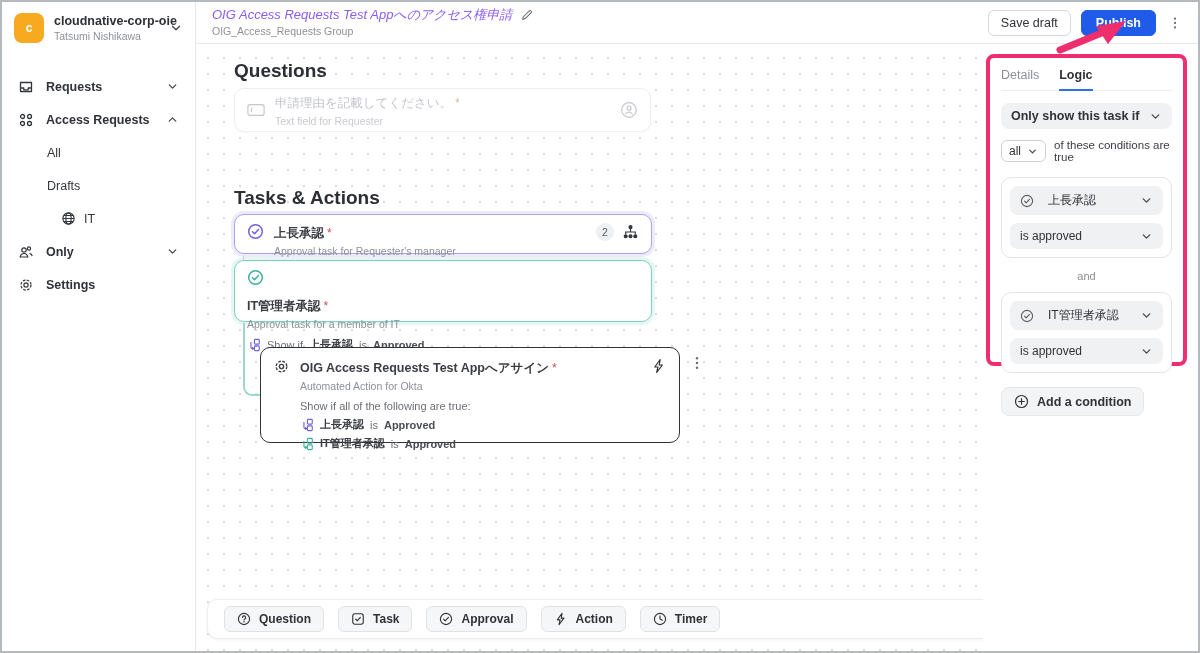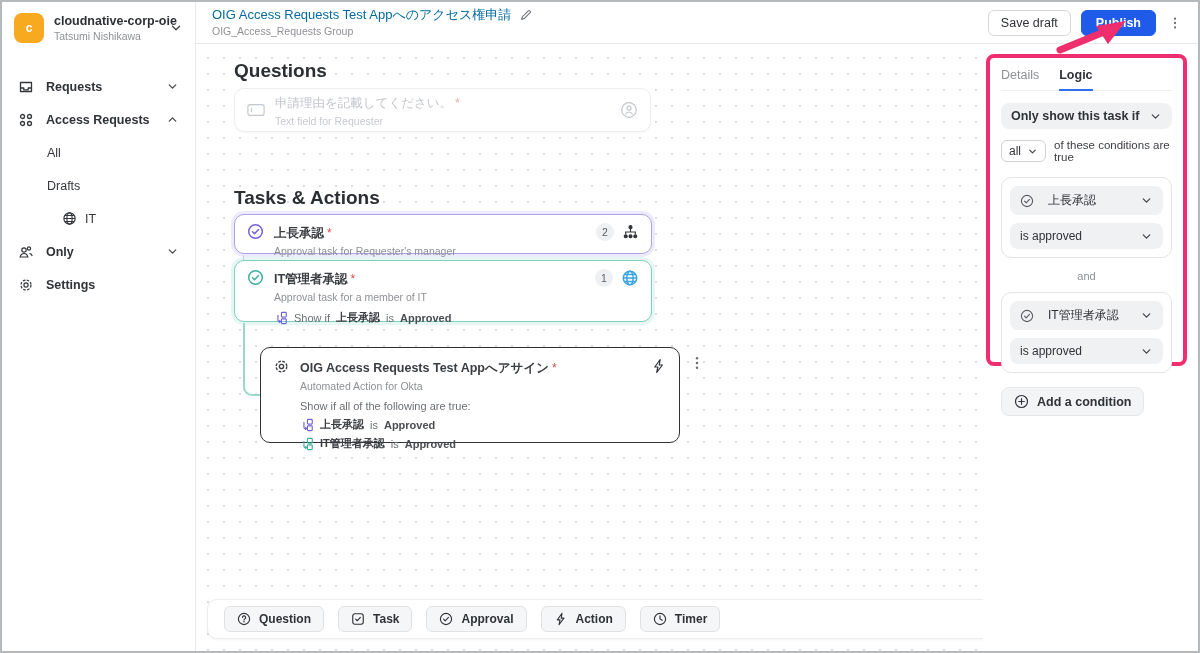--- a/index.html
+++ b/index.html
@@ -9,30 +9,30 @@
   
   .sidebar { width:194px; flex:0 0 194px; border-right:1px solid #e7e8ea; background:#fff; display:flex; flex-direction:column; }
   .workspace { display:flex; align-items:center; gap:10px; padding:11px 12px 13px 12px; }
   .avatar { width:30px; height:30px; border-radius:8px; background:#f7a91f; color:#fff; font-size:12px; font-weight:700; display:flex; align-items:center; justify-content:center; }
   .ws-text { flex:1; min-width:0; }
   .ws-name { font-size:12.5px; font-weight:700; color:#2d3035; white-space:nowrap; }
   .ws-user { font-size:10.5px; color:#8d9095; margin-top:2px; }
   .nav { margin-top:14px; }
   .nav-item { height:33px; display:flex; align-items:center; gap:12px; padding:0 16px; font-size:12.5px; font-weight:700; color:#2f3237; cursor:pointer; }
   .nav-sub { height:33px; display:flex; align-items:center; gap:8px; padding-left:45px; font-size:12.5px; color:#33363b; cursor:pointer; }
-  .nav-sub.with-icon { padding-left:41px;margin-left:19px; }
+  .nav-sub.with-icon { padding-left:59px; }
   .chev { margin-left:auto; color:#45484d; display:flex; }
   .icn { display:inline-flex; color:#33363b; flex:0 0 auto; }
 
   
   .main { flex:1; display:flex; flex-direction:column; min-width:0; }
   .topbar { height:42px; flex:0 0 42px; border-bottom:1px solid #e7e8ea; display:flex; align-items:center; padding:0 14px 0 16px; background:#fff; }
   .tb-titles { line-height:1.2; }
   .tb-title-row { display:flex; align-items:center; gap:8px; }
-  .tb-title { font-size:13px; color:#0369a1; }
+  .tb-title { font-size:13px; color:#8b5cf6;font-style:italic; }
   .tb-sub { font-size:10.5px; color:#8d9095; margin-top:2px; }
   .tb-actions { margin-left:auto; display:flex; align-items:center; gap:10px; }
   .btn-secondary { background:#fff; border:1px solid #d5d7da; border-radius:6px; padding:5px 12px; font-size:12.5px; color:#2f3237; cursor:pointer; font-family:inherit; }
   .btn-primary { background:#1f5be8; border:1px solid #1f5be8; border-radius:6px; padding:5px 14px; font-size:12.5px; font-weight:700; color:#fff; cursor:pointer; font-family:inherit; }
   .kebab { color:#6b6f75; display:flex; cursor:pointer; padding:2px; }
 
   
   .content { flex:1; display:flex; min-height:0; }
   .canvas { flex:1; position:relative; background-color:#fff;
             background-image: radial-gradient(circle, #d9dbdd 1px, rgba(0,0,0,0) 1.3px);
@@ -43,21 +43,21 @@
 
   .card { position:absolute; background:#fff; border-radius:10px; display:flex; align-items:flex-start; }
   .qcard { left:38px; top:44px; width:417px; height:44px; border:1px solid #edeef2; box-shadow:0 1px 2px rgba(40,40,60,.04); padding:8px 12px; align-items:center; gap:10px;justify-content:space-between; }
   .qcard .q-title { font-size:12.5px; color:#c2c5cb; }
   .qcard .q-req { font-size:12px; color:#e0b3a2; margin-left:3px; }
   .qcard .q-sub { font-size:10.5px; color:#c7cad0; margin-top:3px; }
   .q-right { margin-left:auto; color:#c4c7cd; display:flex; }
 
   .task-card { padding:8px 12px; gap:10px; }
   .card-purple { left:38px; top:170px; width:418px; height:40px; border:1.5px solid #aca2e8; box-shadow:0 0 0 3px rgba(124,112,224,.14); }
-  .card-teal   { left:38px; top:216px; width:418px; height:62px; border:1.5px solid #7fd0c1; box-shadow:0 0 0 3px rgba(72,190,168,.14); }
+  .card-teal   { left:38px; top:216px; width:418px; height:62px; border:1.5px solid #7fd0c1; box-shadow:0 0 0 3px rgba(72,190,168,.14);flex-direction:column; }
   .card-action { left:64px; top:303px; width:420px; height:96px; border:1.5px solid #2f3237; padding:10px 12px; }
   .t-title { font-size:12.5px; font-weight:700; color:#3a3d42; }
   .t-req { color:#d64b4b; font-weight:400; margin-left:3px; font-size:12px; }
   .t-sub { font-size:10.5px; color:#8d9095; margin-top:3px; }
   .t-right { margin-left:auto; display:flex; align-items:center; gap:8px; }
   .badge { width:18px; height:18px; border-radius:50%; background:#eef0f2; color:#5a5e63; font-size:10.5px; display:flex; align-items:center; justify-content:center; }
   .showif { display:flex; align-items:center; gap:6px; margin-top:7px; font-size:11px; color:#6b6f75; }
   .showif b { color:#3a3d42; font-weight:700; }
   .showif .appr { color:#4a4d52; font-weight:700; }
   .showif-head { font-size:11px; color:#6b6f75; margin-top:8px; }

